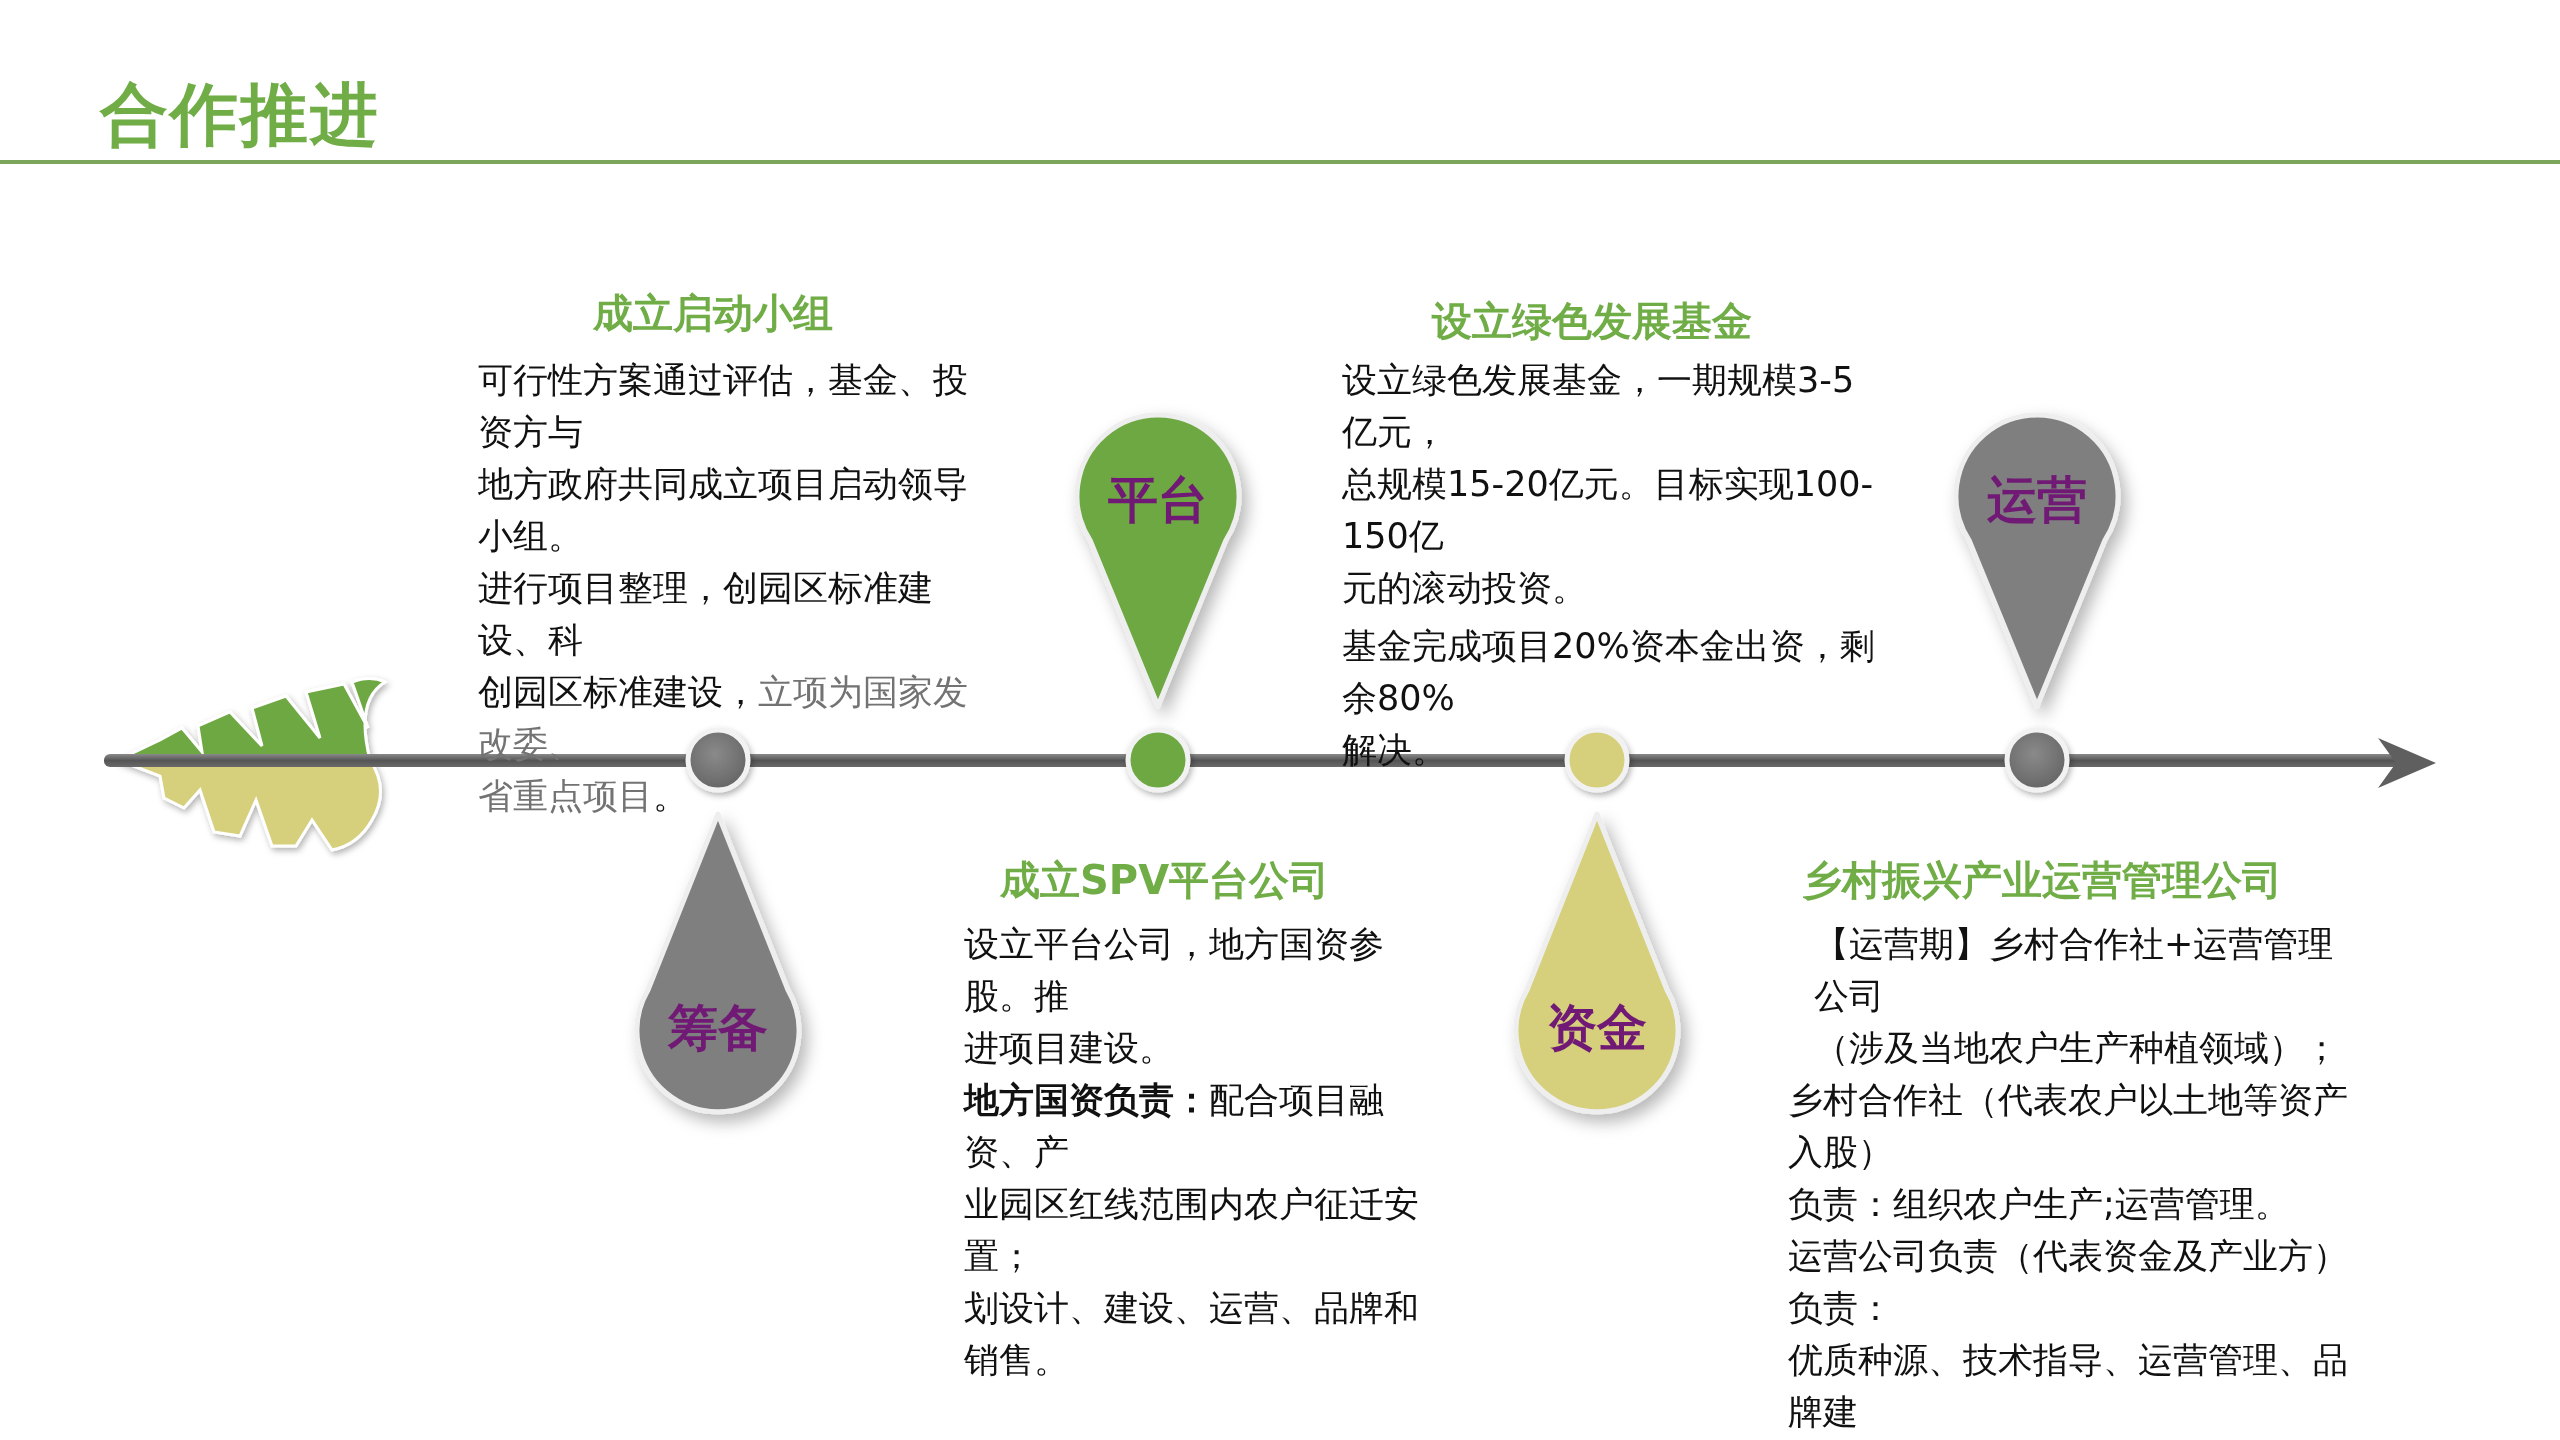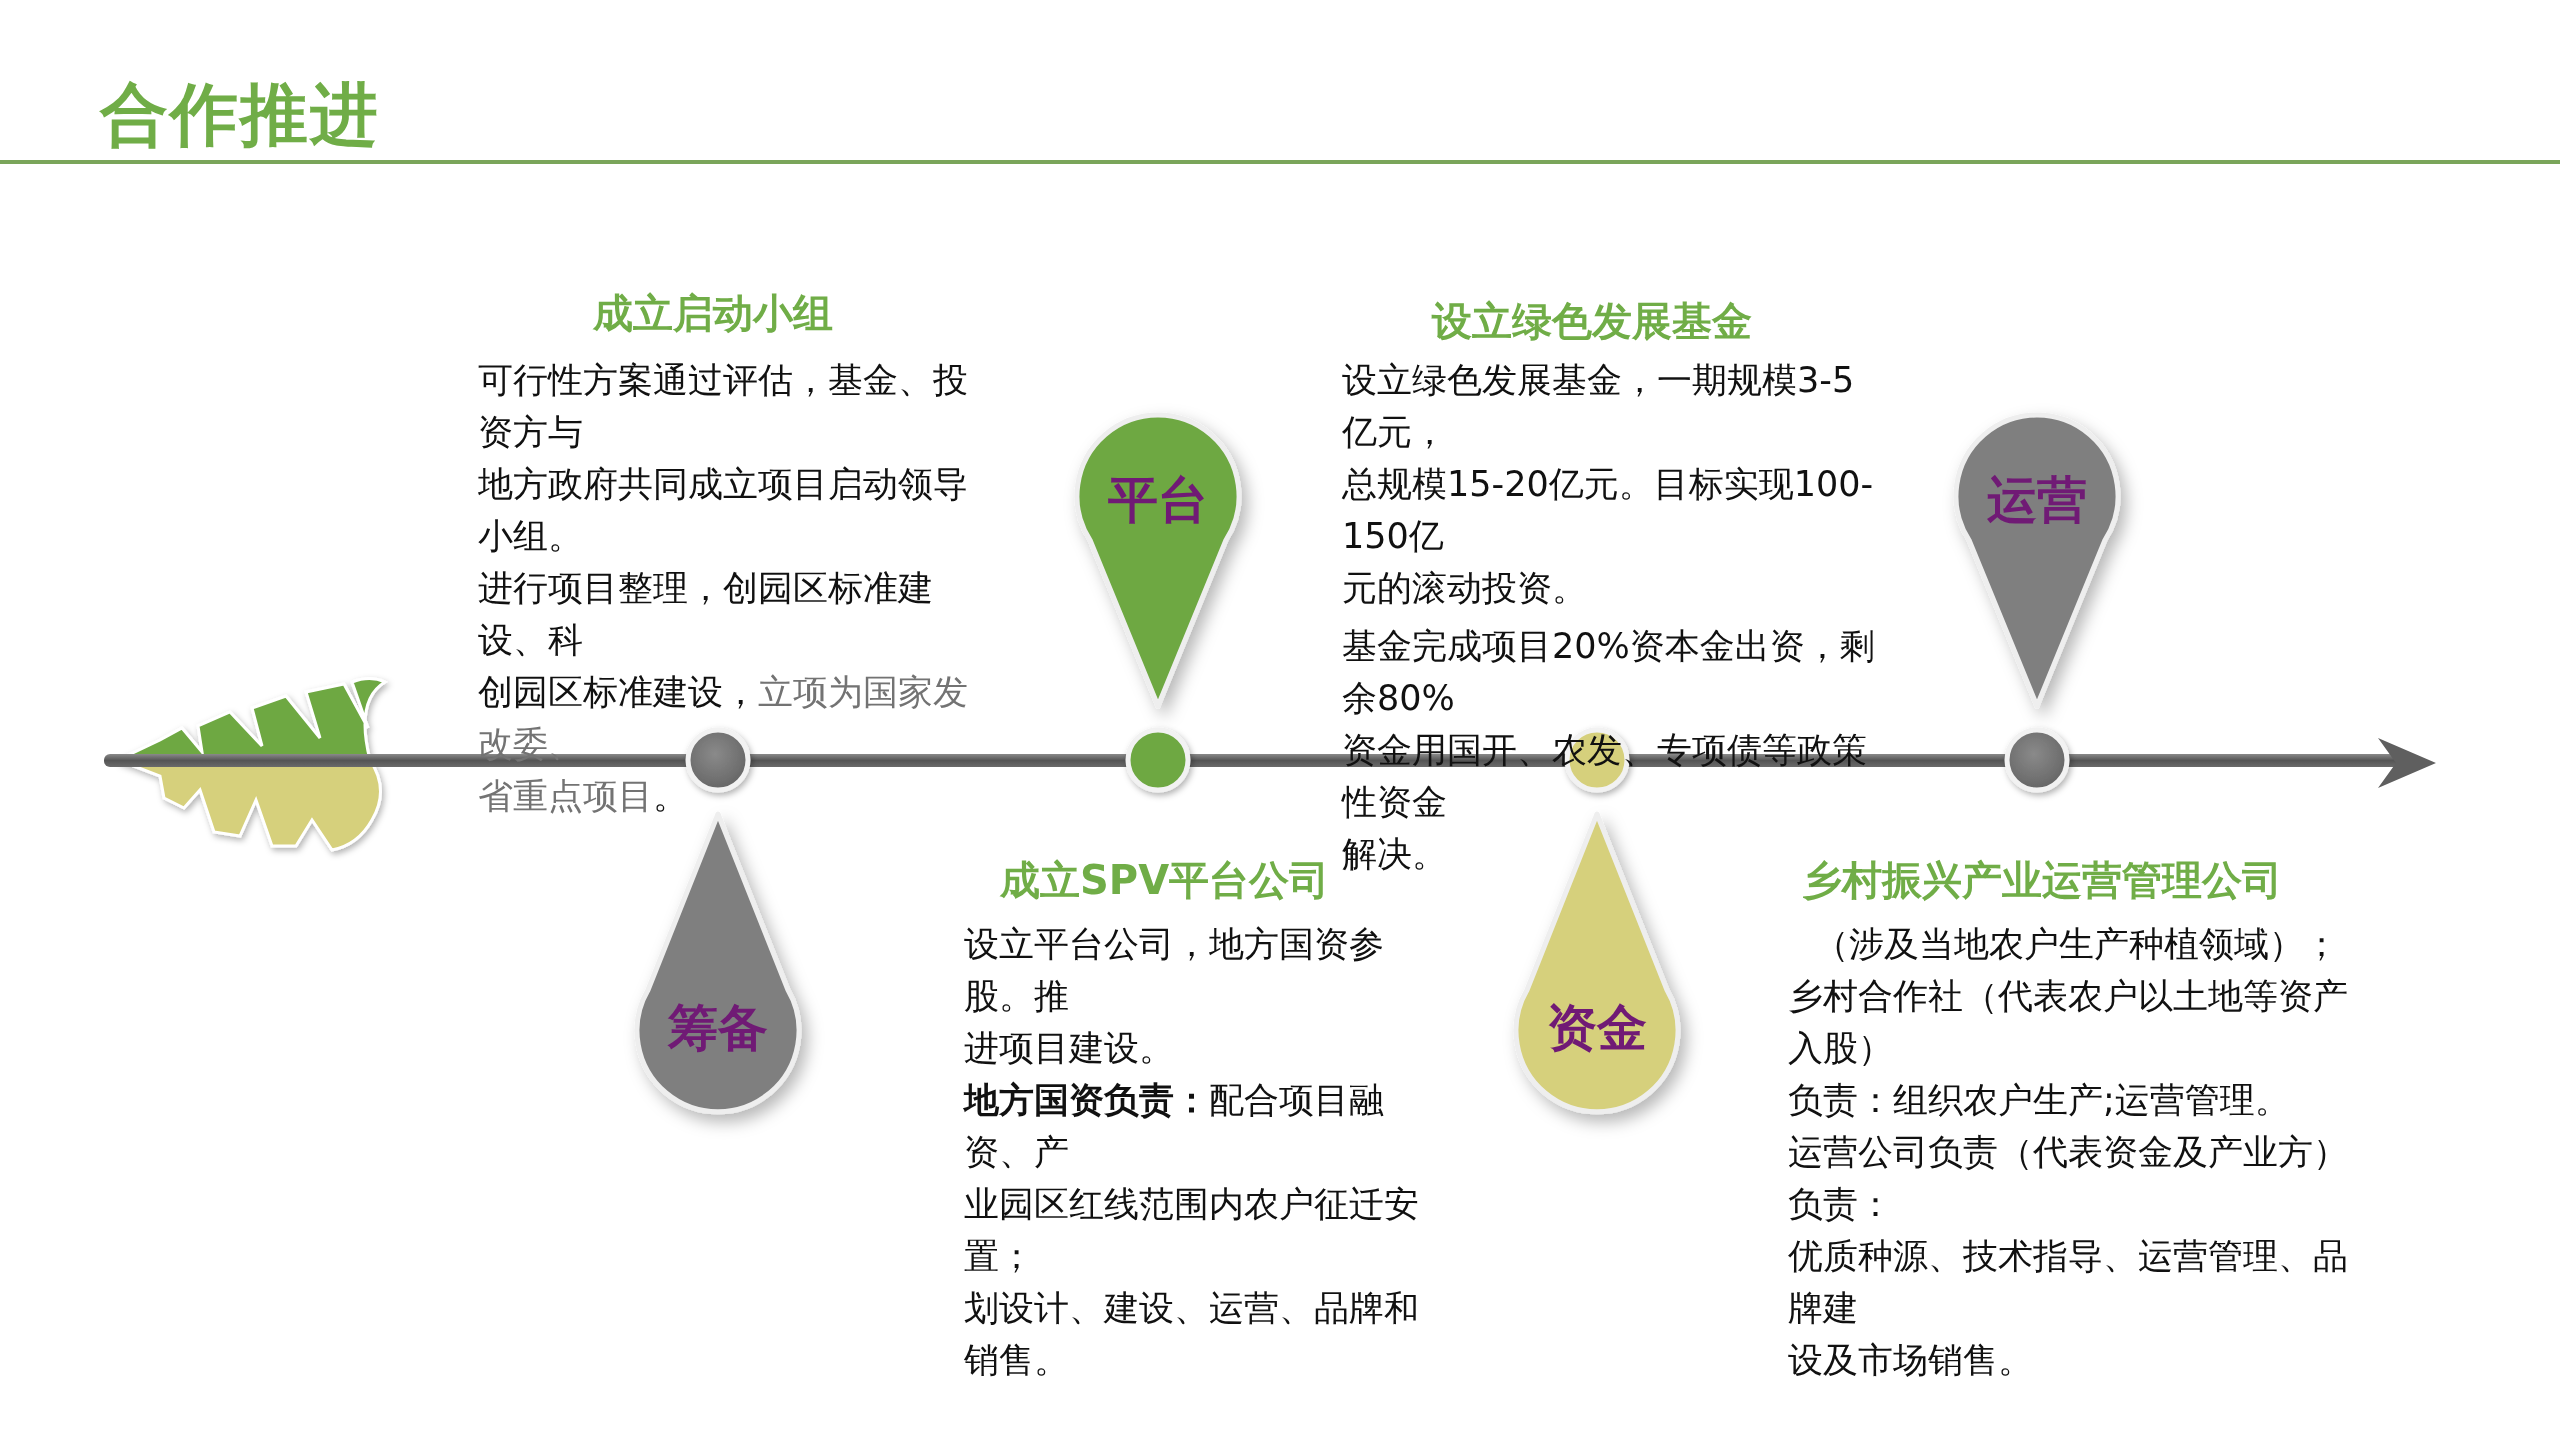--- a/index.html
+++ b/index.html
@@ -108,34 +108,34 @@
   <p><span>创园区标准建设，</span><span class="hl-red">立项为国家发改委、</span></p>
   <p><span class="hl-red">省重点项目</span><span>。</span></p>
 </div>
 
 <div class="heading" style="left:1432px; top:296px;">设立绿色发展基金</div>
 <div class="body-text" style="left:1342px; top:354px; width:540px;">
   <p>设立绿色发展基金，一期规模3-5亿元，</p>
   <p>总规模15-20亿元。目标实现100-150亿</p>
   <p style="margin-bottom:6px;">元的滚动投资。</p>
   <p>基金完成项目20%资本金出资，剩余80%</p>
-  <p>资金用国开、农发、专项债等政策性资金</p>
   <p>解决。</p>
 </div>
 
 <div class="heading" style="left:1000px; top:855px;">成立SPV平台公司</div>
 <div class="body-text" style="left:964px; top:918px; width:470px;">
   <p>设立平台公司，地方国资参股。推</p>
   <p>进项目建设。</p>
   <p><span class="strong">地方国资负责：</span><span>配合项目融资、产</span></p>
   <p>业园区红线范围内农户征迁安置；</p>
   <p>划设计、建设、运营、品牌和销售。</p>
 </div>
 
 <div class="heading" style="left:1802px; top:855px;">乡村振兴产业运营管理公司</div>
 <div class="body-text" style="left:1788px; top:918px; width:560px;">
+  <p class="indent">【运营期】乡村合作社+运营管理公司</p>
   <p class="indent">（涉及当地农户生产种植领域）；</p>
   <p>乡村合作社（代表农户以土地等资产入股）</p>
   <p>负责：组织农户生产;运营管理。</p>
   <p>运营公司负责（代表资金及产业方）负责：</p>
   <p>优质种源、技术指导、运营管理、品牌建</p>
   <p>设及市场销售。</p>
 </div>
 
 </body></html>

